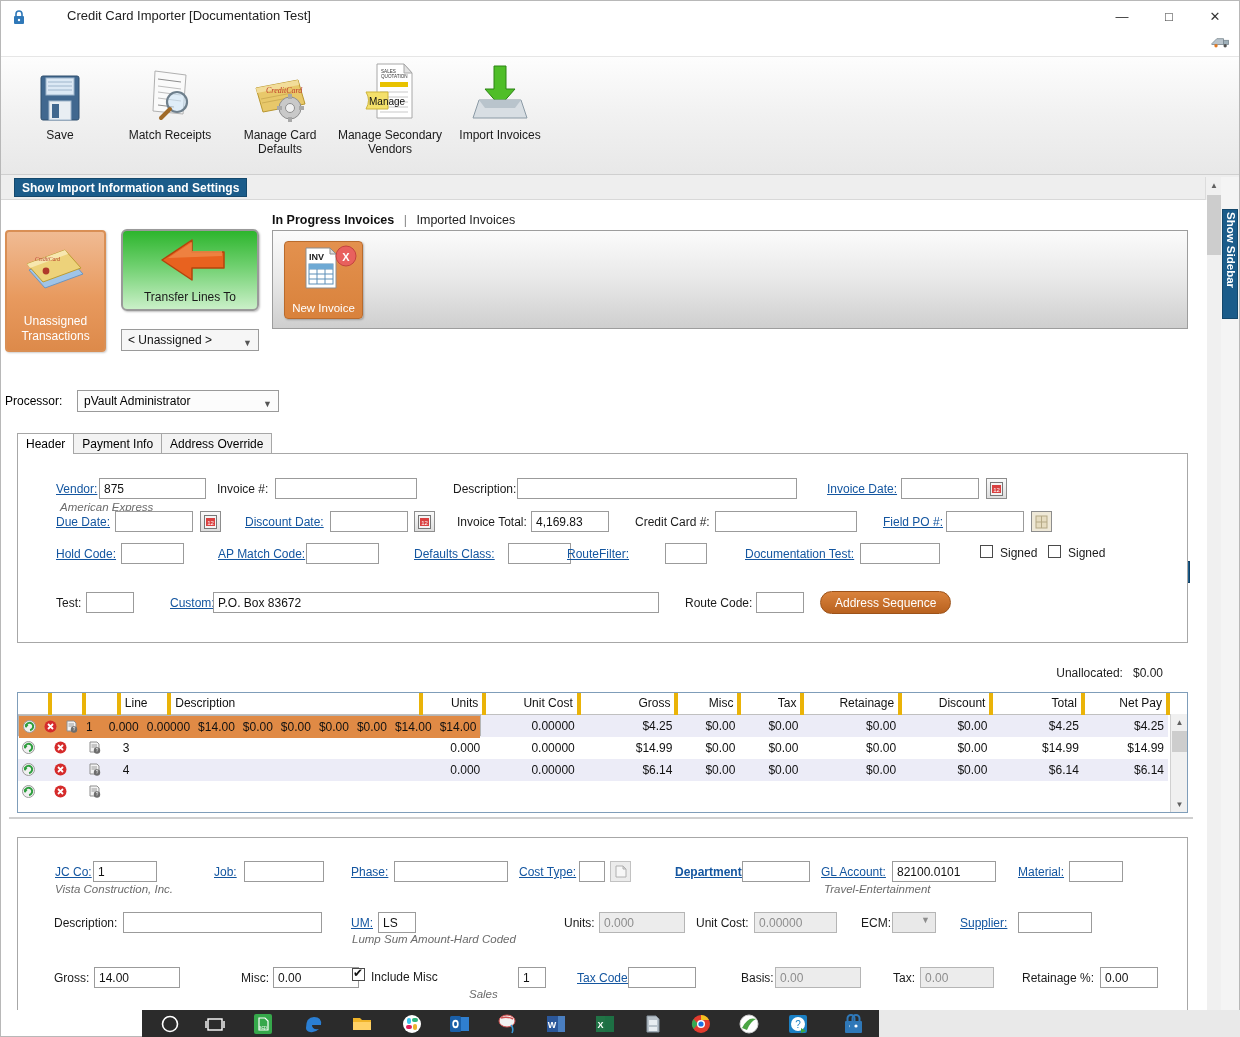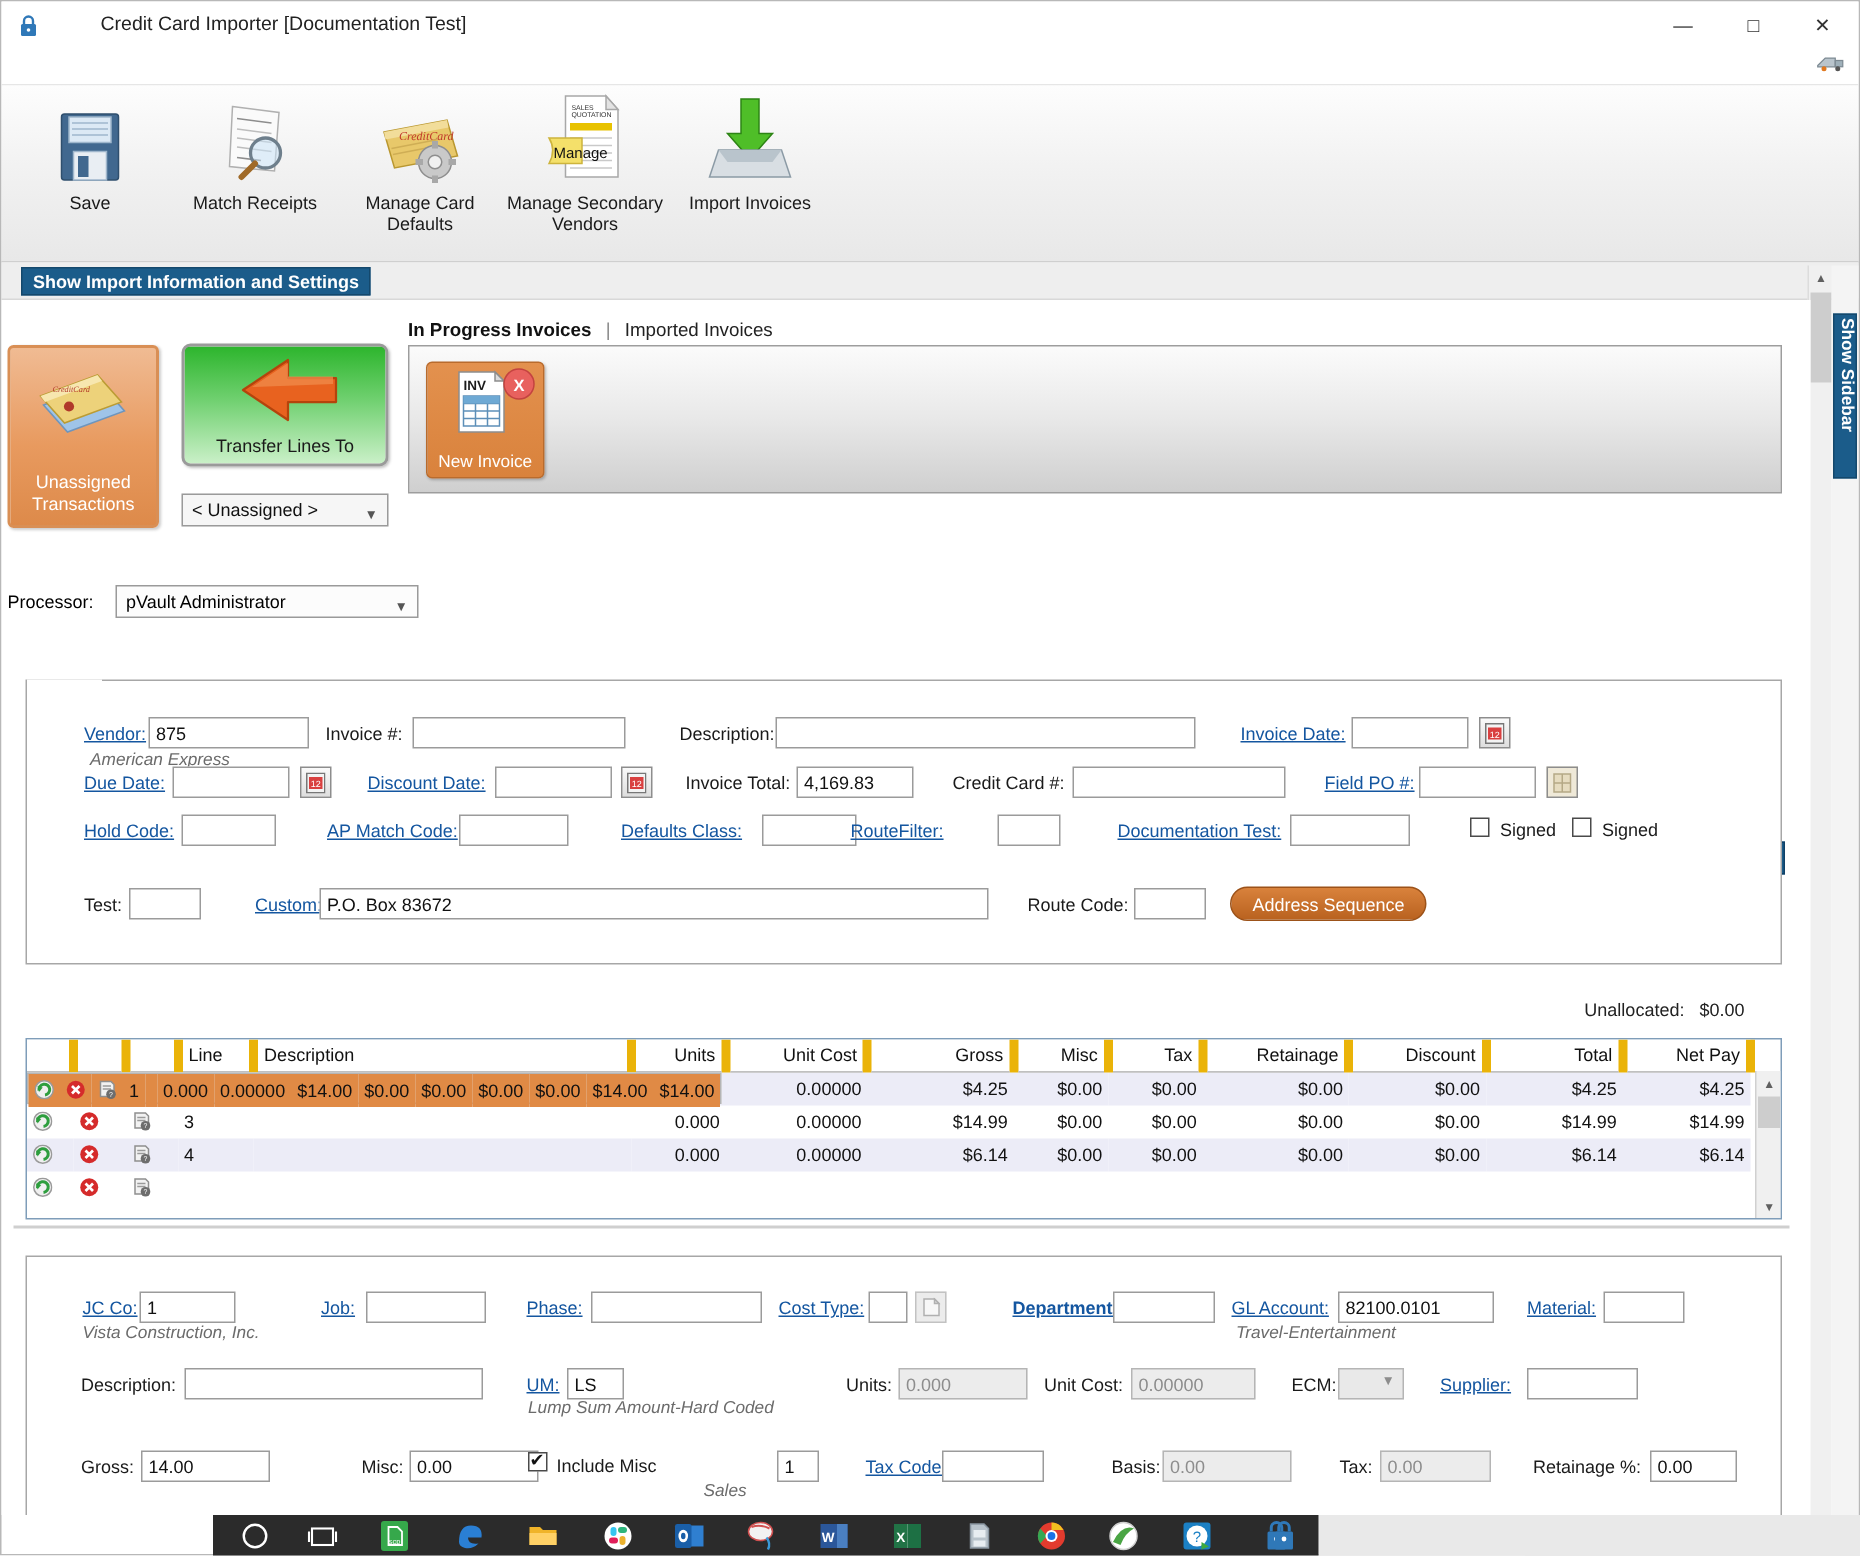--- a/index.html
+++ b/index.html
@@ -261,21 +261,21 @@
   
   .unalloc {
     position: absolute; right: 44px; top: 466px; font-size: 12px; color: #222;
   }
   .grid-wrap {
     position: absolute; left: 16px; top: 492px; width: 1171px; height: 121px;
     border: 1px solid #7f9db9; background: #ffffff; overflow: hidden;
   }
   table.grid { border-collapse: collapse; width: 1152px; table-layout: fixed; }
   table.grid th {
-    height: 21px; background: #ffffff; border-right: 6px solid #eab308;
+    height: 21px; background: #ffffff; border-right: 4px solid #eab308;
     border-bottom: 1px solid #c0c0c0;
     font-weight: normal; font-size: 12px; color: #111;
     padding: 0 4px; text-align: right; white-space: nowrap;
   }
   table.grid th.l { text-align: left; }
   table.grid td {
     height: 22px; font-size: 12px; padding: 0 4px; text-align: right;
     white-space: nowrap; color: #111;
   }
   table.grid td.l { text-align: left; }
@@ -509,20 +509,25 @@
     <div class="legend-swatch"></div>
     <div class="legend-text">Red Invoice lines do not match transaction amount from statement file.</div>
     <div class="remove-all">Remove All Invoices</div>
 
     <div class="processor-label">Processor:</div>
     <div class="processor-select">
       <span>pVault Administrator</span>
       <span class="chev">▼</span>
     </div>
 
+    <div class="tabstrip">
+      <div class="tab active">Header</div>
+      <div class="tab">Payment Info</div>
+      <div class="tab">Address Override</div>
+    </div>
 
     <div class="tabpanel">
 
       <div class="lnk" style="left:38px; top:28px;">Vendor:</div>
       <div class="fld" style="left:81px; top:24px; width:107px;">875</div>
       <div class="sub" style="left:42px; top:47px;">American Express</div>
 
       <div class="lbl" style="left:199px; top:28px;">Invoice #:</div>
       <div class="fld" style="left:257px; top:24px; width:142px;"></div>
 

